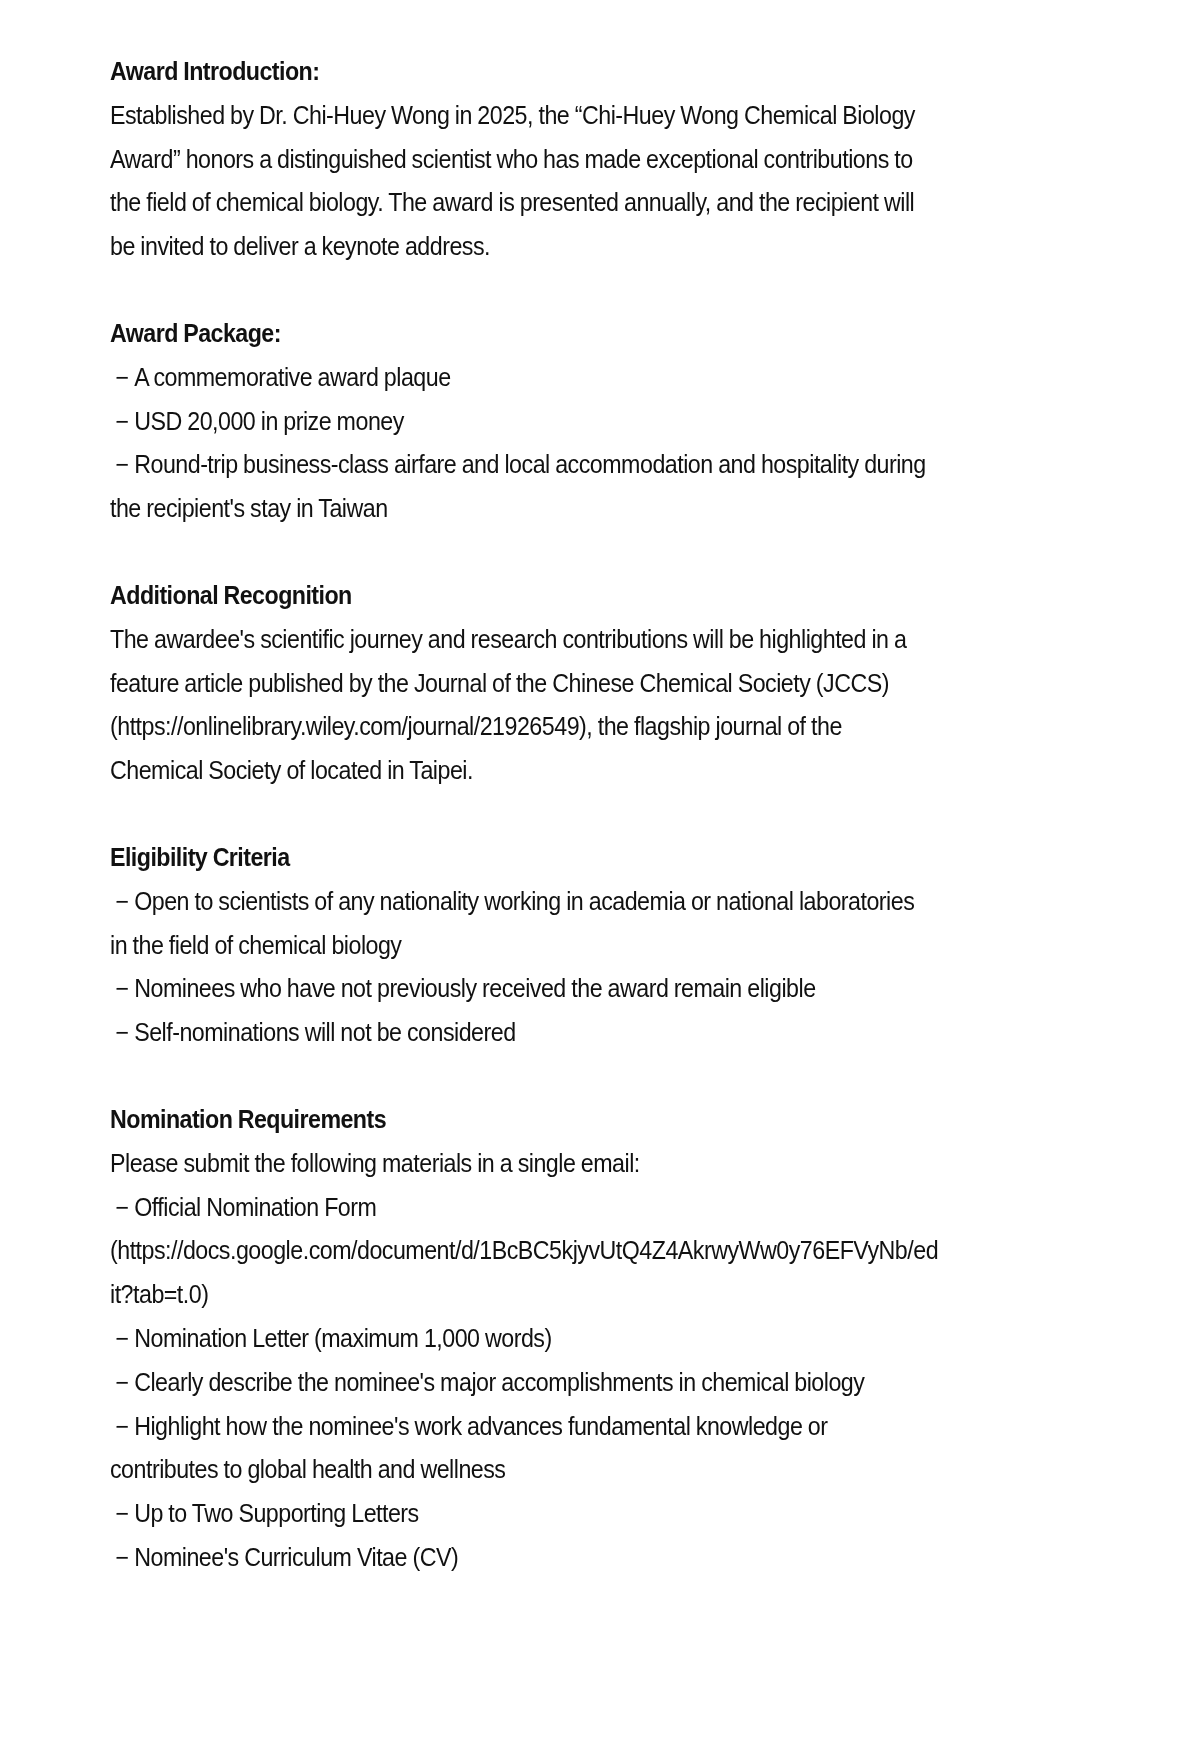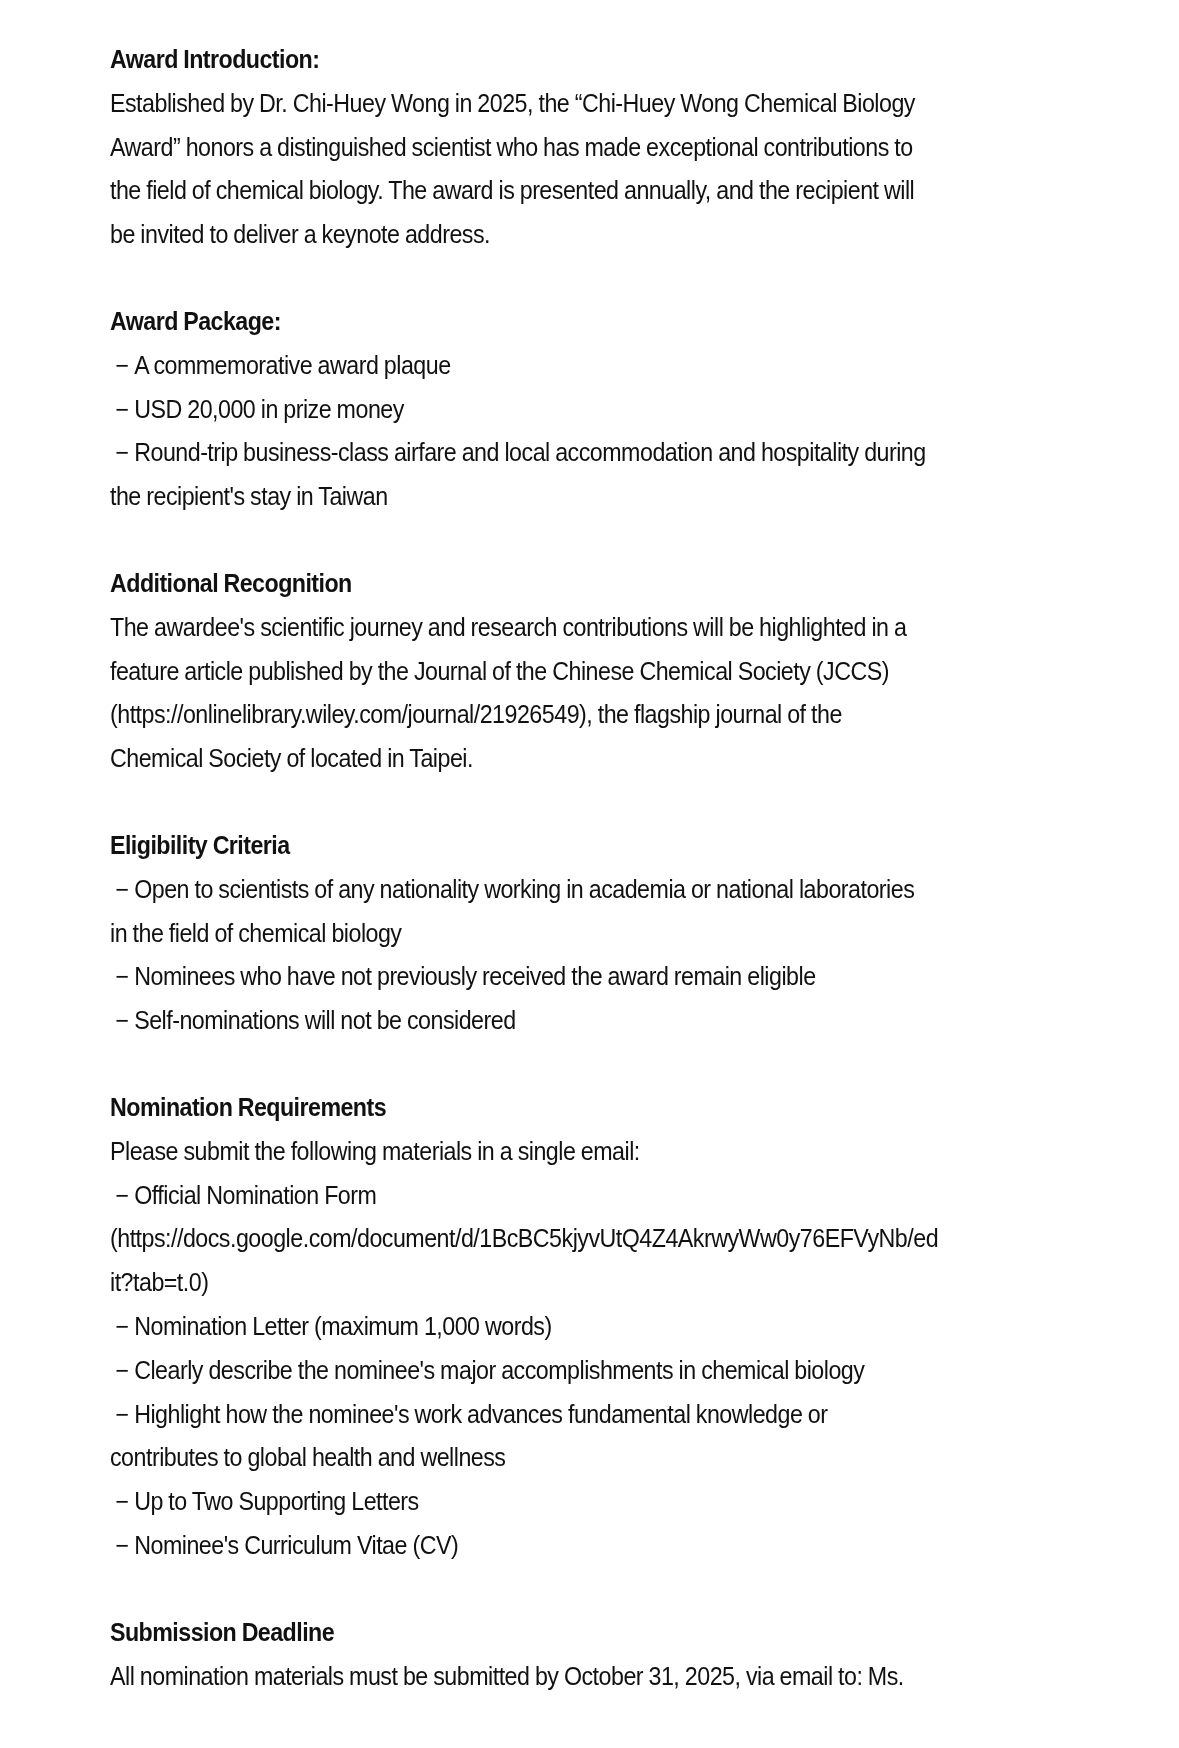--- a/index.html
+++ b/index.html
@@ -11,21 +11,21 @@
       width: 1179px;
       height: 1748px;
       overflow: hidden;
       position: relative;
       color: #111111;
       font-family: "Liberation Sans", "DejaVu Sans", sans-serif;
     }
     .doc {
       position: absolute;
       left: 110px;
-      top: 38px;
+      top: 50px;
       width: 1010px;
     }
     .section {
       margin: 0 0 43px 0;
     }
     .line {
       font-size: 25px;
       line-height: 43.8px;
       height: 43.8px;
       white-space: nowrap;
@@ -125,18 +125,14 @@
     </div>
     <div class="line cont">contributes to global health and wellness</div>
     <div class="line bullet">
       <span class="dash">−</span><span>Up to Two Supporting Letters</span>
     </div>
     <div class="line bullet">
       <span class="dash">−</span><span>Nominee's Curriculum Vitae (CV)</span>
     </div>
   </div>
 
-  <div class="section">
-    <div class="line heading">Submission Deadline</div>
-    <div class="line">All nomination materials must be submitted by October 31, 2025, via email to: Ms.</div>
-  </div>
 
 </div>
 
 </body></html>

